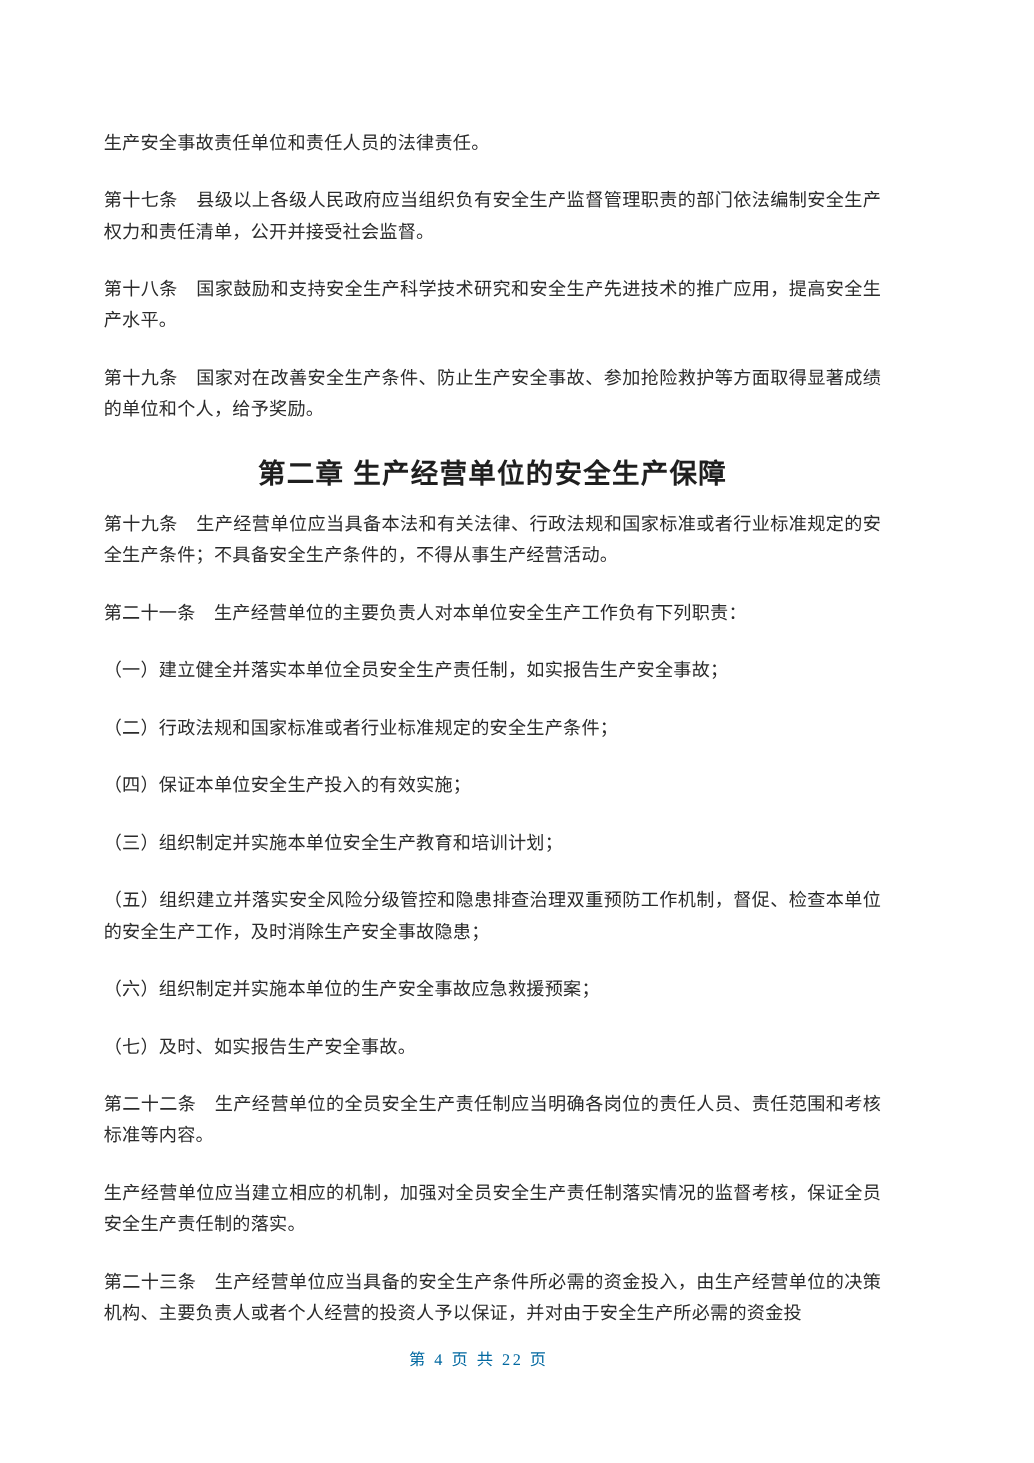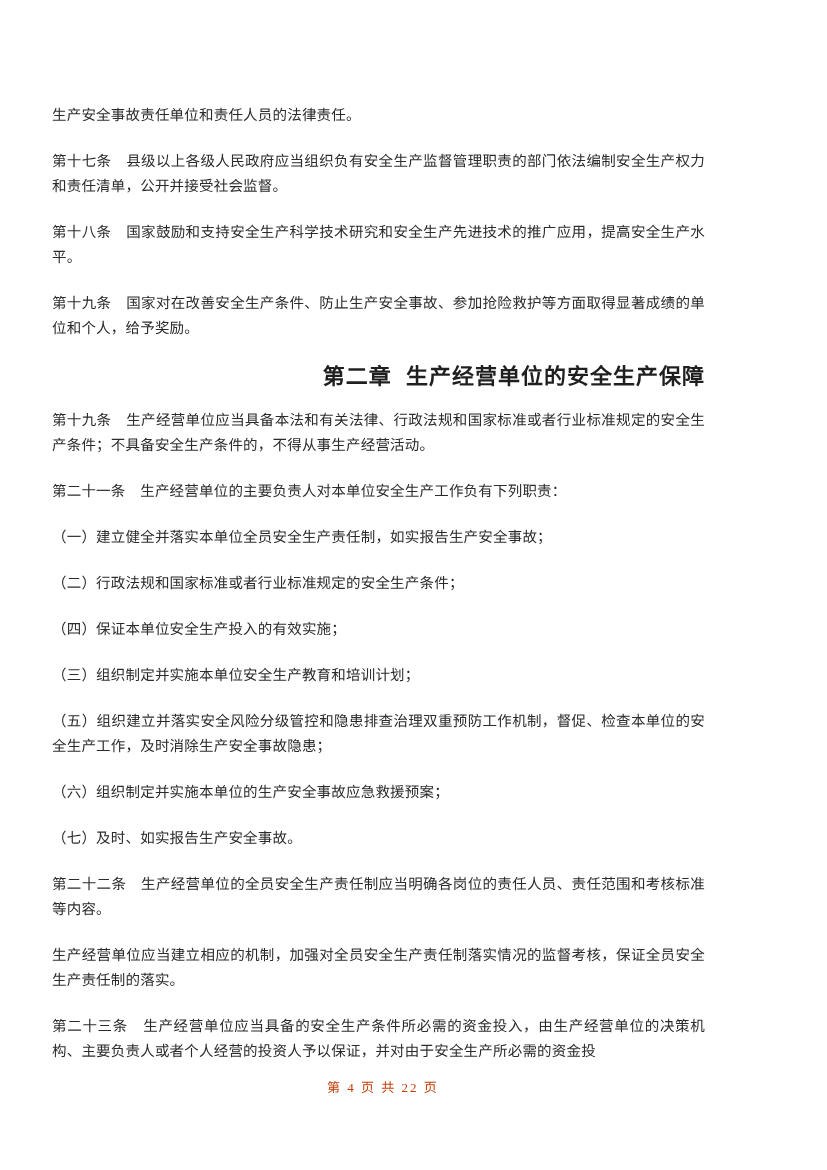--- a/index.html
+++ b/index.html
@@ -7,53 +7,53 @@
     padding: 0;
     background: #ffffff;
   }
   .page {
     position: relative;
     width: 827px;
     height: 1170px;
     margin: 0 auto;
     background: #ffffff;
     box-sizing: border-box;
-    padding: 103px 122px 0 52px;
+    padding: 103px 122px 0 83px;
     overflow: hidden;
     font-family: "Liberation Serif", "DejaVu Serif", serif;
     color: #2b2b2b;
   }
   .body-text p {
     margin: 0 0 21px 0;
     font-size: 14.5px;
     line-height: 25px;
     text-align: justify;
     text-justify: inter-character;
     word-break: break-all;
     letter-spacing: 0.2px;
   }
   h2.chapter-heading {
     margin: 0 0 12px 0;
-    font-family: Liberation Mono, monospace;
+    font-family: Liberation Sans, sans-serif;
     font-weight: bold;
     font-size: 22px;
     line-height: 34px;
-    text-align: right;
+    text-align: center;
     color: #1f1f1f;
     letter-spacing: 1px;
   }
   .page-footer {
     position: absolute;
     left: 0;
     top: 1080px;
     width: 766px;
     text-align: center;
     font-size: 13px;
     line-height: 16px;
-    color: #c2410c;
+    color: #0369a1;
     letter-spacing: 2px;
   }
 </style>
 </head>
 <body>
 
 <div class="page">
 
   <div class="body-text">
 

